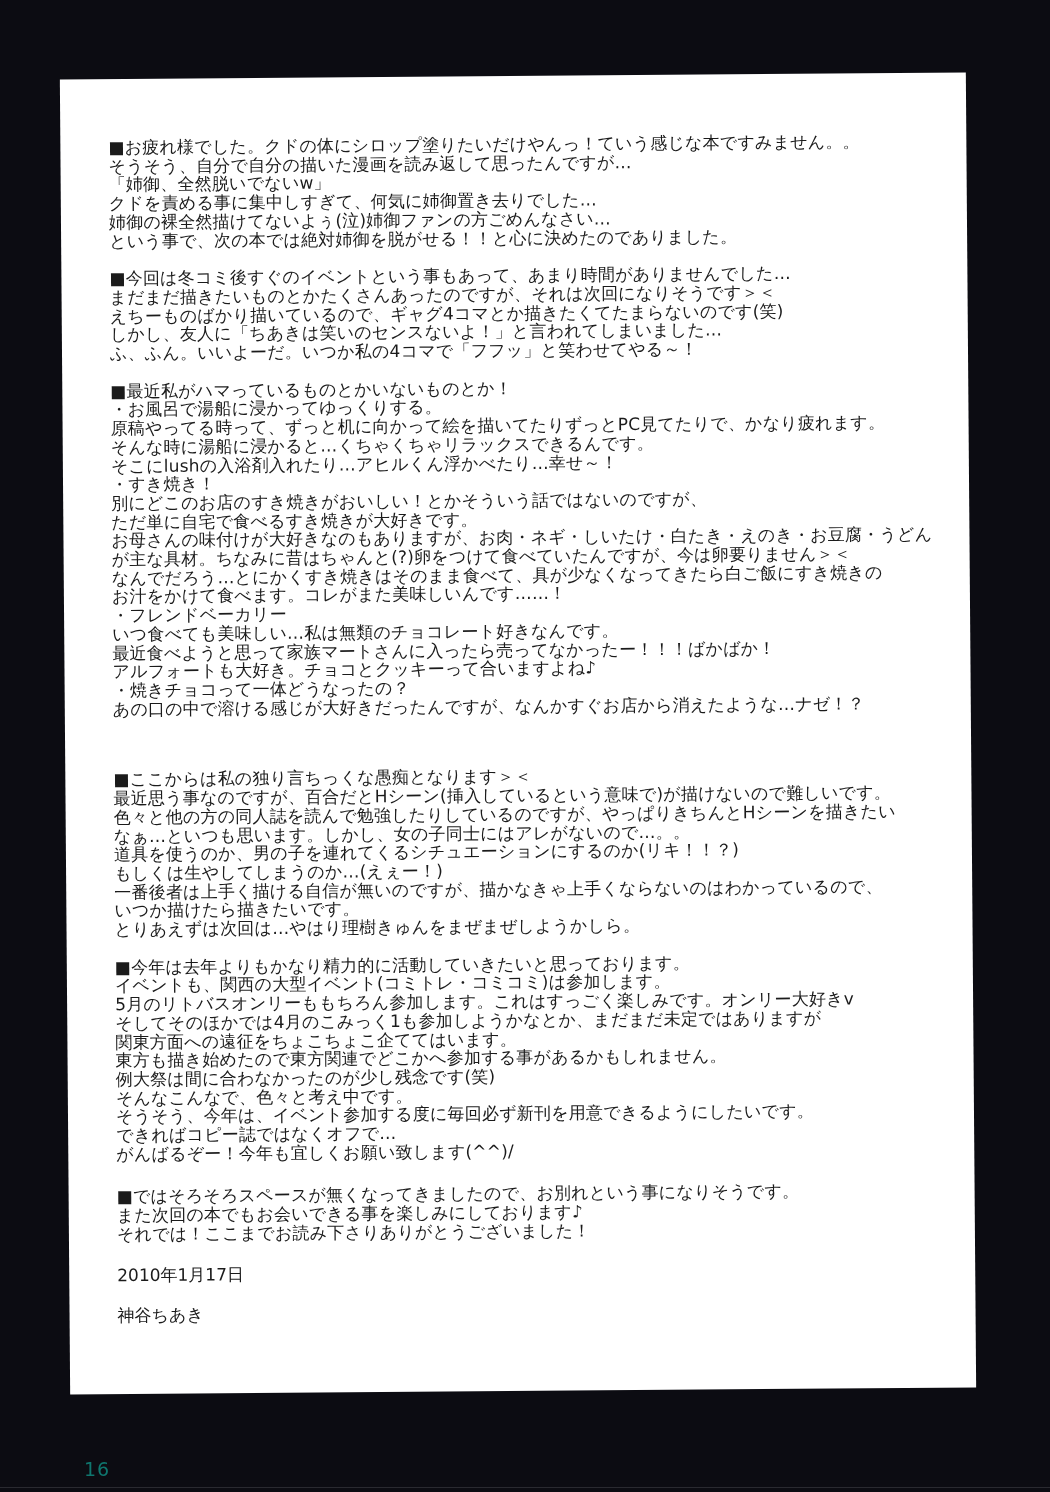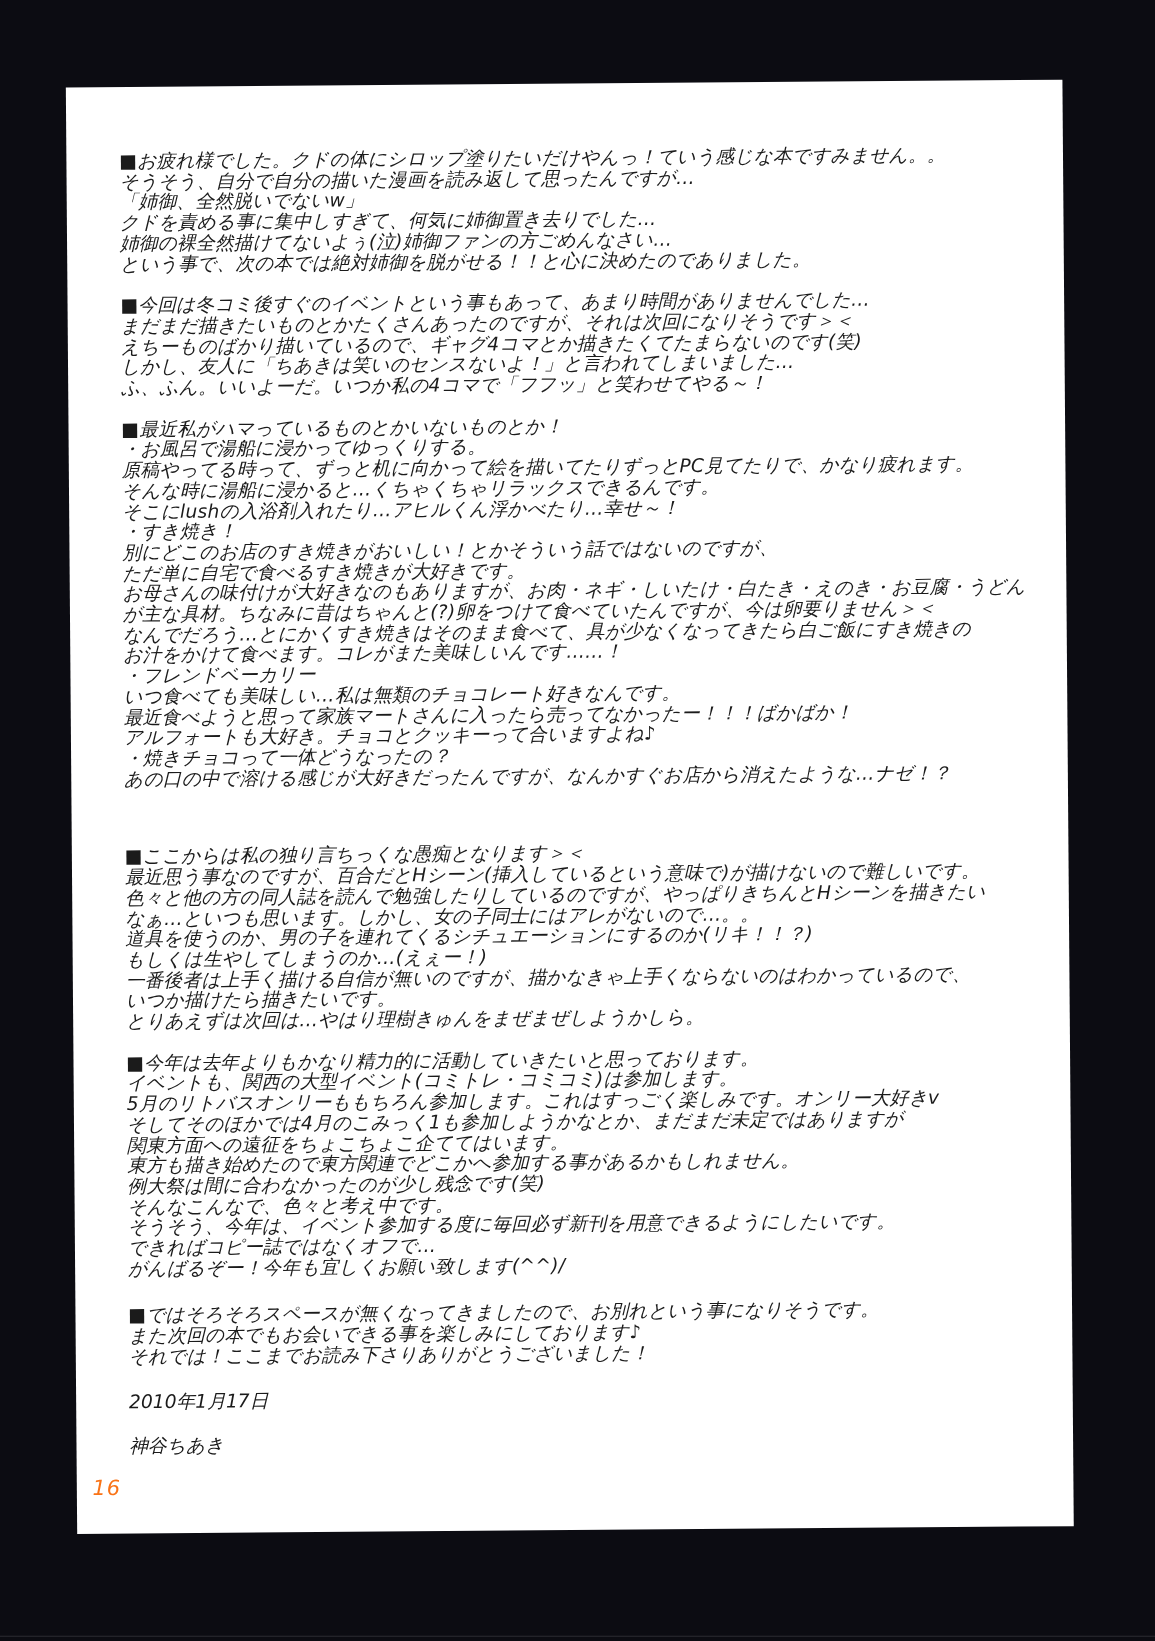--- a/index.html
+++ b/index.html
@@ -11,21 +11,20 @@
     height: 1492px;
     background: #0c0c12;
     overflow: hidden;
     font-family: "DejaVu Sans", sans-serif;
     position: relative;
   }
   .scan-bg {
     position: absolute;
     inset: 0;
     background: #0c0c12;
-    font-style: italic;
   }
   .page {
     position: absolute;
     left: 65px;
     top: 76px;
     width: 906px;
     height: 1315px;
     background: #ffffff;
     transform: rotate(-0.45deg);
     transform-origin: center center;
@@ -55,22 +54,22 @@
     margin: 0 0 22px 0;
   }
   .author-line {
     font-size: 17px;
     line-height: 18.7px;
     font-weight: 500;
   }
   .page-number {
     position: absolute;
     left: 84px;
-    top: 1342px;
-    color: #f97316;
+    top: 1458px;
+    color: #0f766e;
     font-size: 19px;
     letter-spacing: 1px;
   }
   .bottom-edge {
     position: absolute;
     left: 0;
     right: 0;
     bottom: 4px;
     height: 1px;
     background: #2a2a30;

